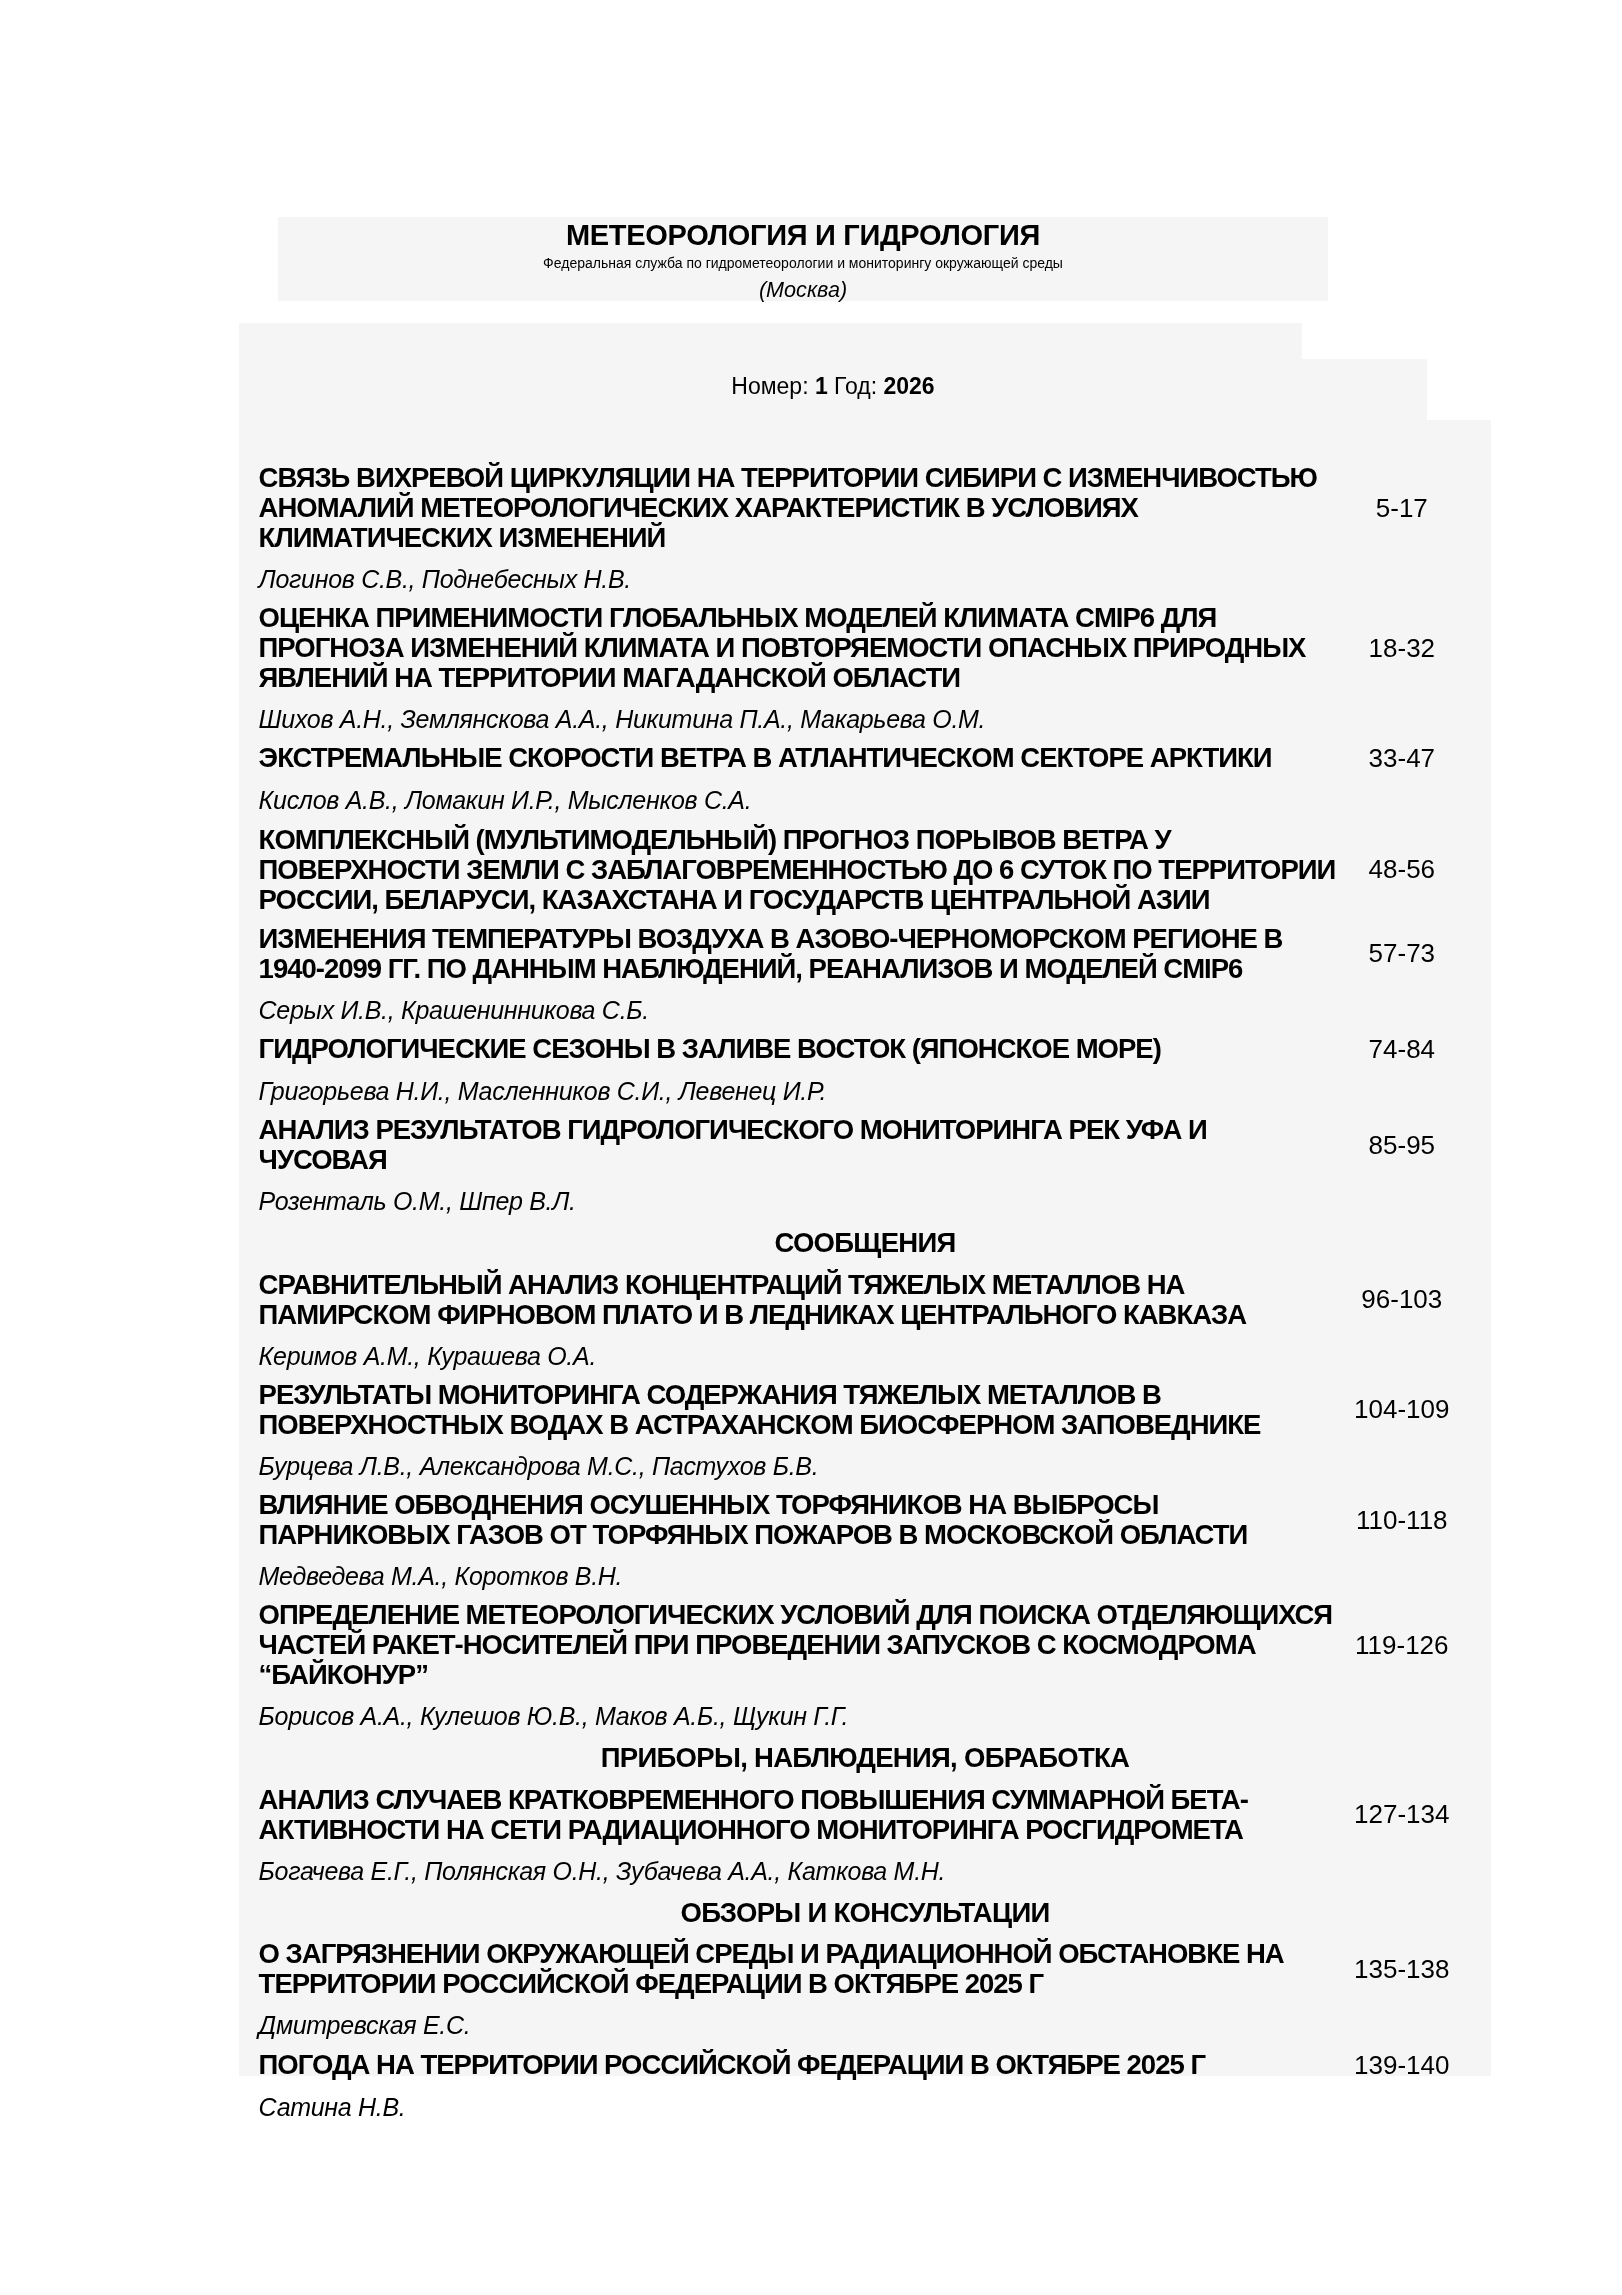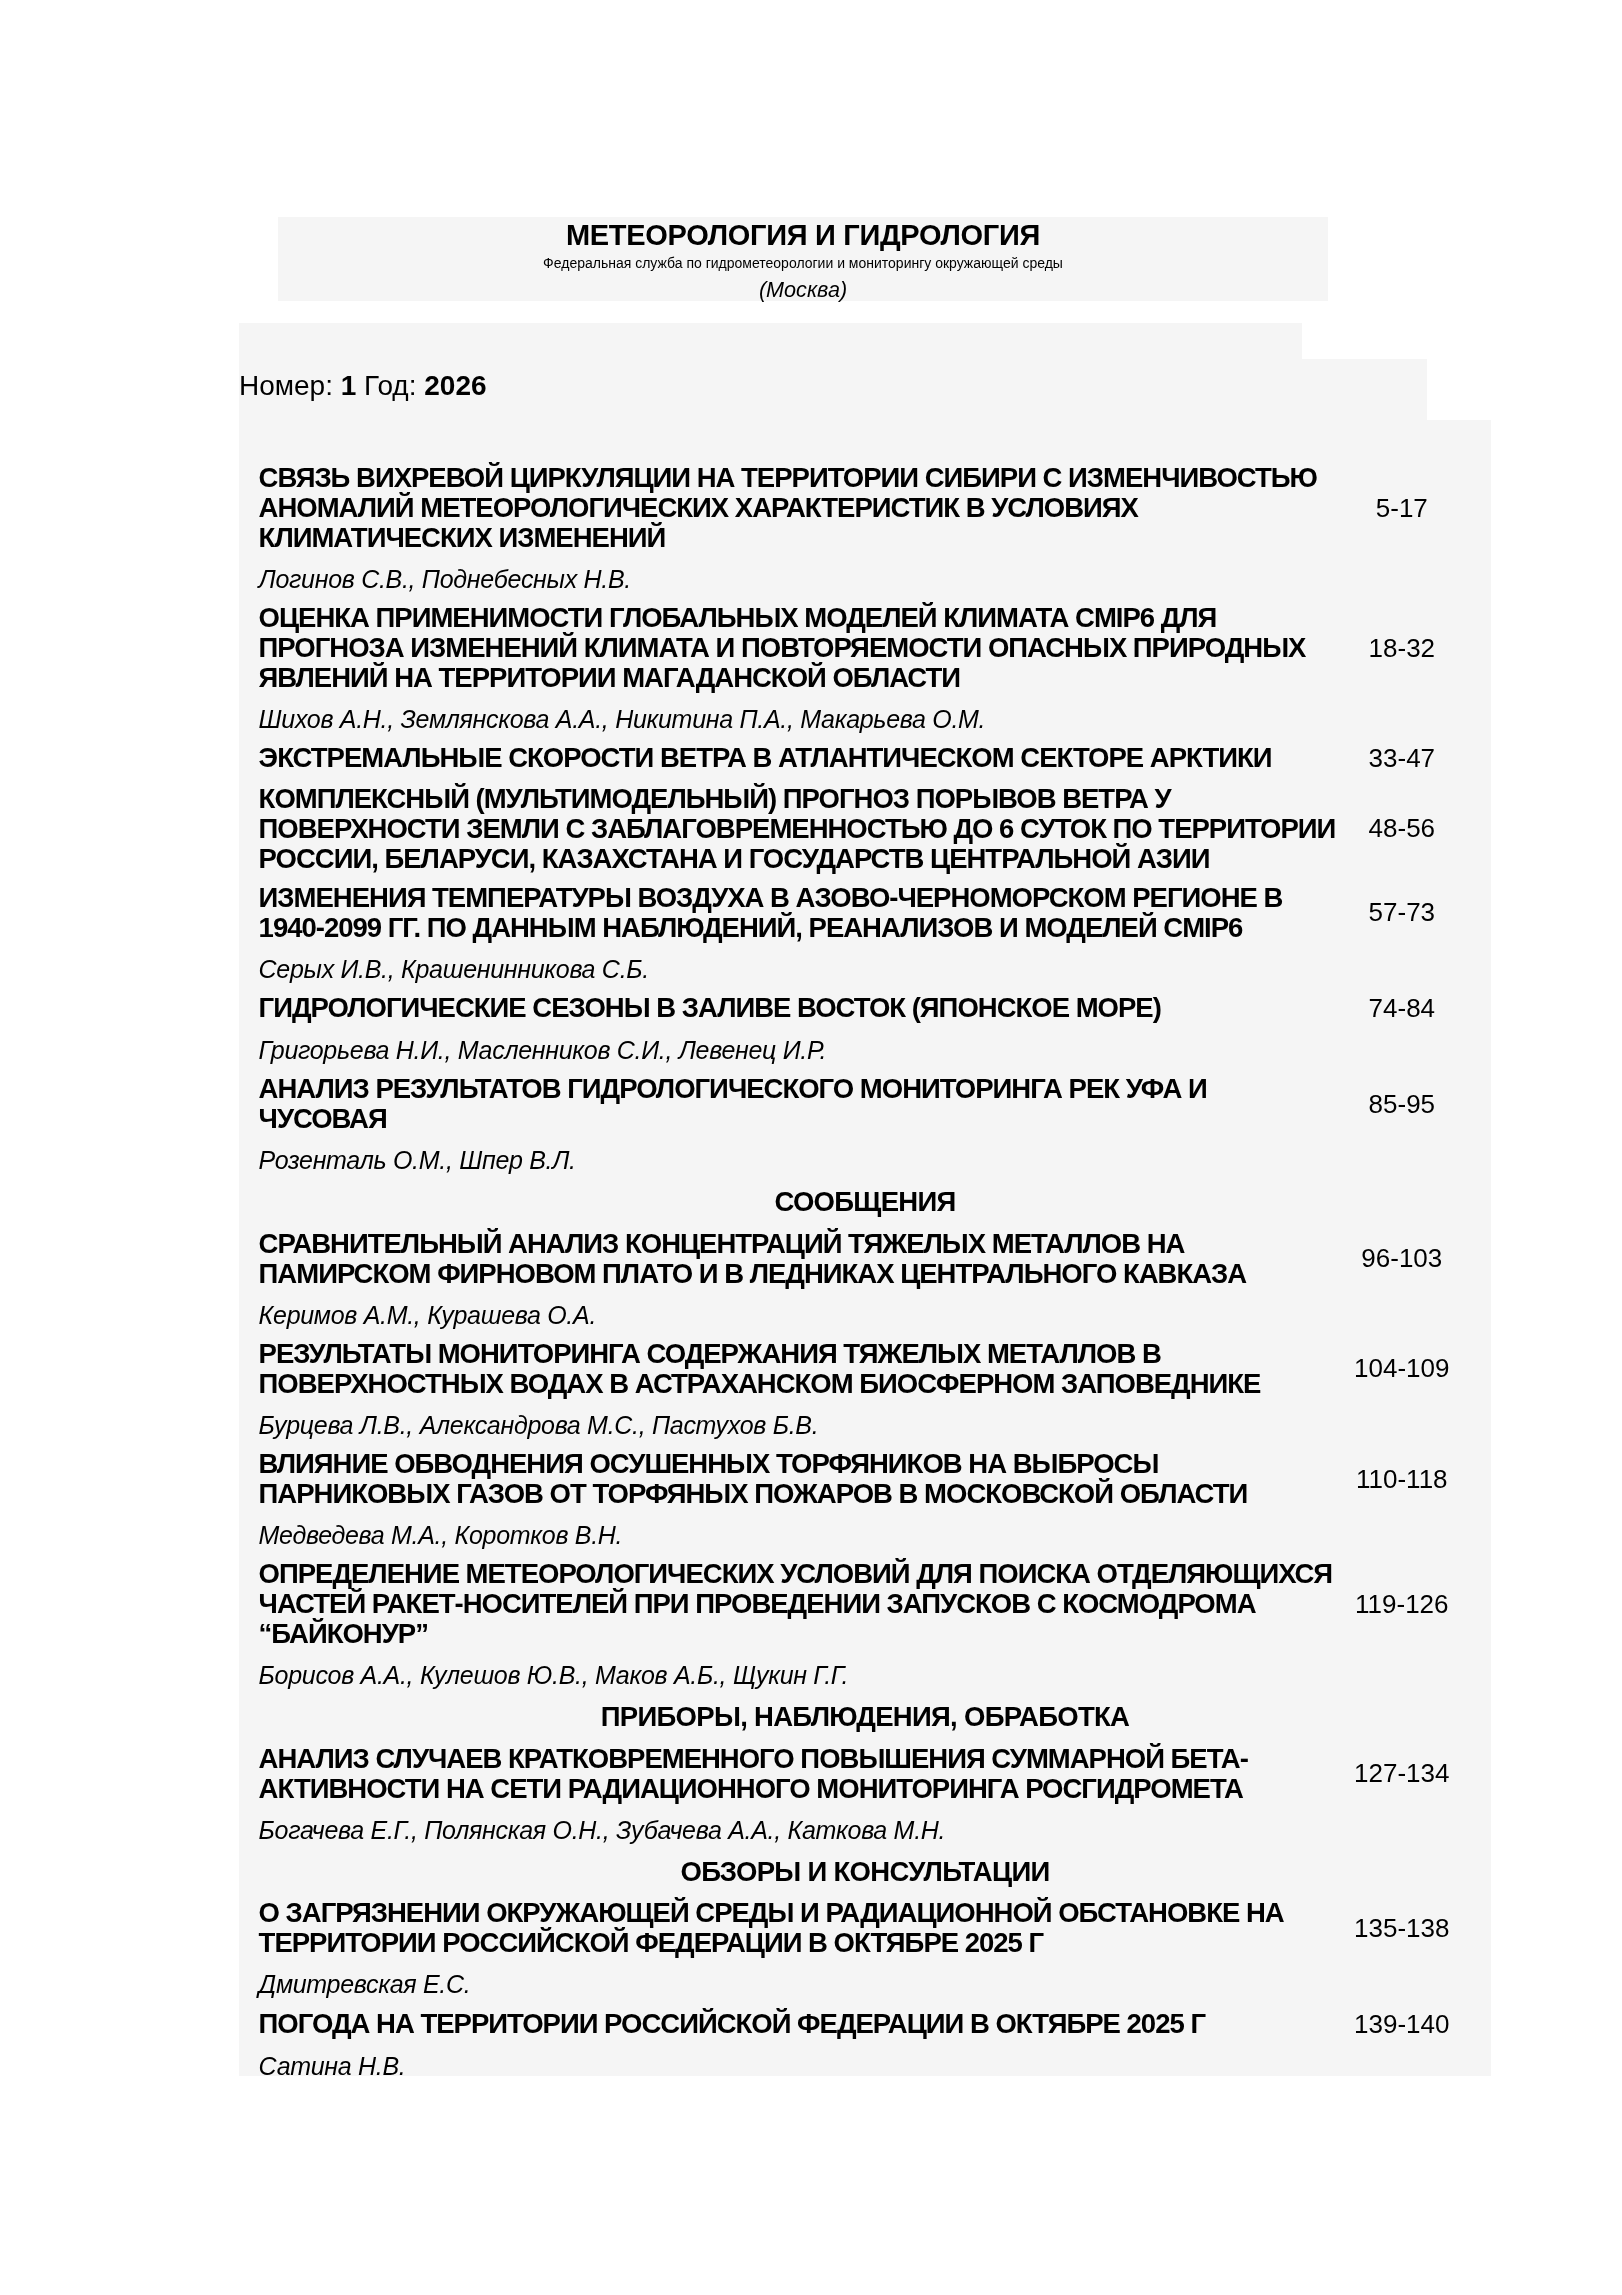--- a/index.html
+++ b/index.html
@@ -40,22 +40,22 @@
 
   
   .content {
     position: absolute;
     left: 239px; top: 323px;
     width: 1252px;
   }
   .issue-line {
     width: 1188px;
     padding-top: 48px;
-    text-align: left;
-    font-size: 28px; line-height: 30px;
+    text-align: center;
+    font-size: 23px; line-height: 30px;
   }
   .issue-line b { font-weight: bold; }
 
   .toc { margin-top: 62px; }
 
   .toc-entry {
     display: grid;
     grid-template-columns: 1080px 1fr;
     padding-left: 19.6px;
     margin-bottom: 9.2px;
@@ -112,20 +112,21 @@
         <div class="entry-authors">Логинов С.В., Поднебесных Н.В.</div>
         <div class="entry-pages">5-17</div>
       </div>
       <div class="toc-entry">
         <div class="entry-title">ОЦЕНКА ПРИМЕНИМОСТИ ГЛОБАЛЬНЫХ МОДЕЛЕЙ КЛИМАТА CMIP6 ДЛЯ ПРОГНОЗА ИЗМЕНЕНИЙ КЛИМАТА И ПОВТОРЯЕМОСТИ ОПАСНЫХ ПРИРОДНЫХ ЯВЛЕНИЙ НА ТЕРРИТОРИИ МАГАДАНСКОЙ ОБЛАСТИ</div>
         <div class="entry-authors">Шихов А.Н., Землянскова А.А., Никитина П.А., Макарьева О.М.</div>
         <div class="entry-pages">18-32</div>
       </div>
       <div class="toc-entry">
         <div class="entry-title">ЭКСТРЕМАЛЬНЫЕ СКОРОСТИ ВЕТРА В АТЛАНТИЧЕСКОМ СЕКТОРЕ АРКТИКИ</div>
+        <div class="entry-authors">Кислов А.В., Ломакин И.Р., Мысленков С.А.</div>
         <div class="entry-pages">33-47</div>
       </div>
       <div class="toc-entry">
         <div class="entry-title">КОМПЛЕКСНЫЙ (МУЛЬТИМОДЕЛЬНЫЙ) ПРОГНОЗ ПОРЫВОВ ВЕТРА У ПОВЕРХНОСТИ ЗЕМЛИ С ЗАБЛАГОВРЕМЕННОСТЬЮ ДО 6 СУТОК ПО ТЕРРИТОРИИ РОССИИ, БЕЛАРУСИ, КАЗАХСТАНА И ГОСУДАРСТВ ЦЕНТРАЛЬНОЙ АЗИИ</div>
         <div class="entry-pages">48-56</div>
       </div>
       <div class="toc-entry">
         <div class="entry-title">ИЗМЕНЕНИЯ ТЕМПЕРАТУРЫ ВОЗДУХА В АЗОВО-ЧЕРНОМОРСКОМ РЕГИОНЕ В 1940-2099 ГГ. ПО ДАННЫМ НАБЛЮДЕНИЙ, РЕАНАЛИЗОВ И МОДЕЛЕЙ CMIP6</div>
         <div class="entry-authors">Серых И.В., Крашенинникова С.Б.</div>
         <div class="entry-pages">57-73</div>

